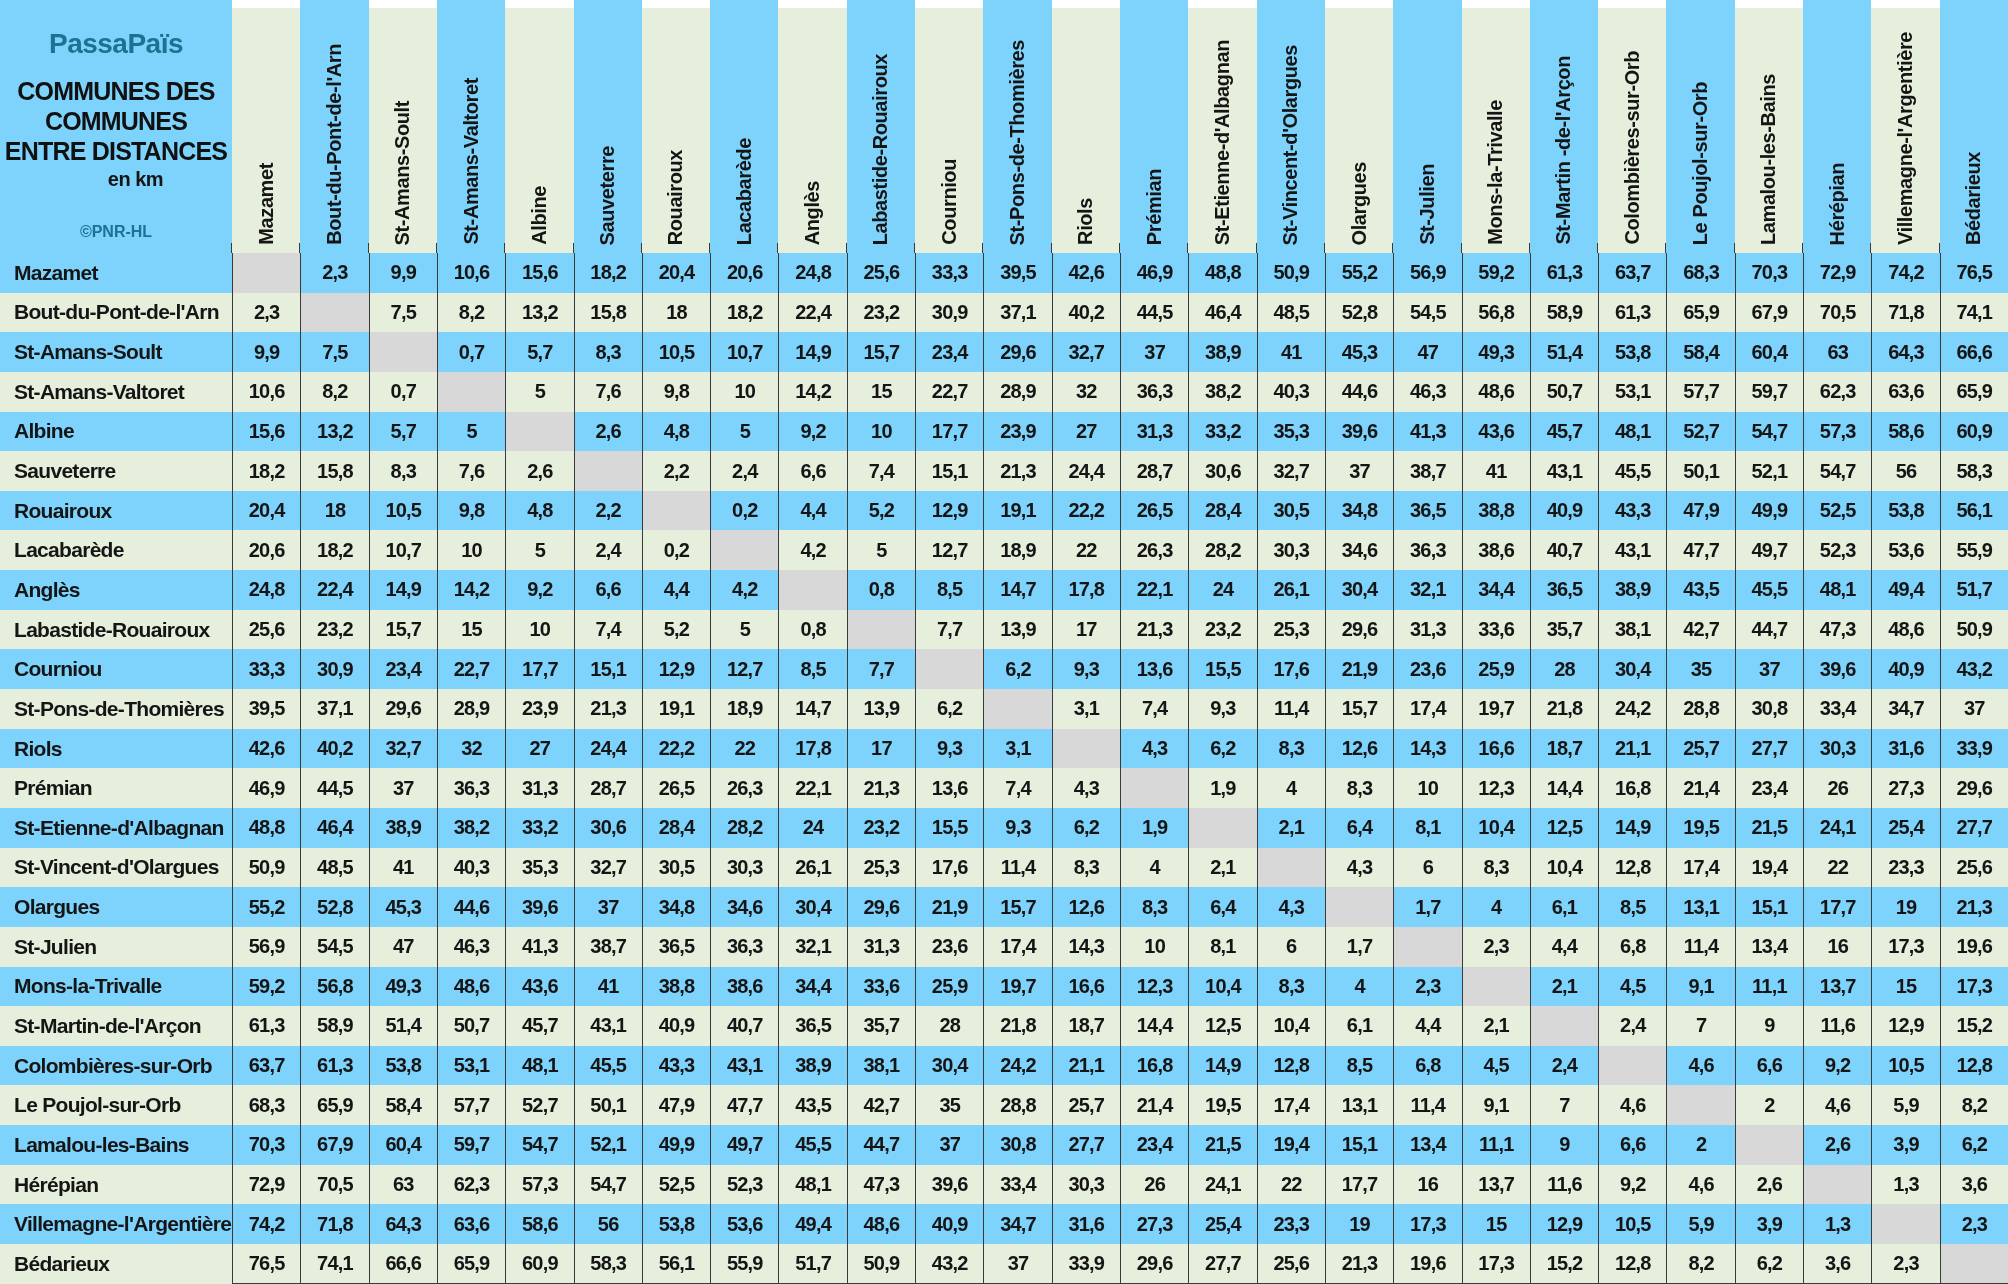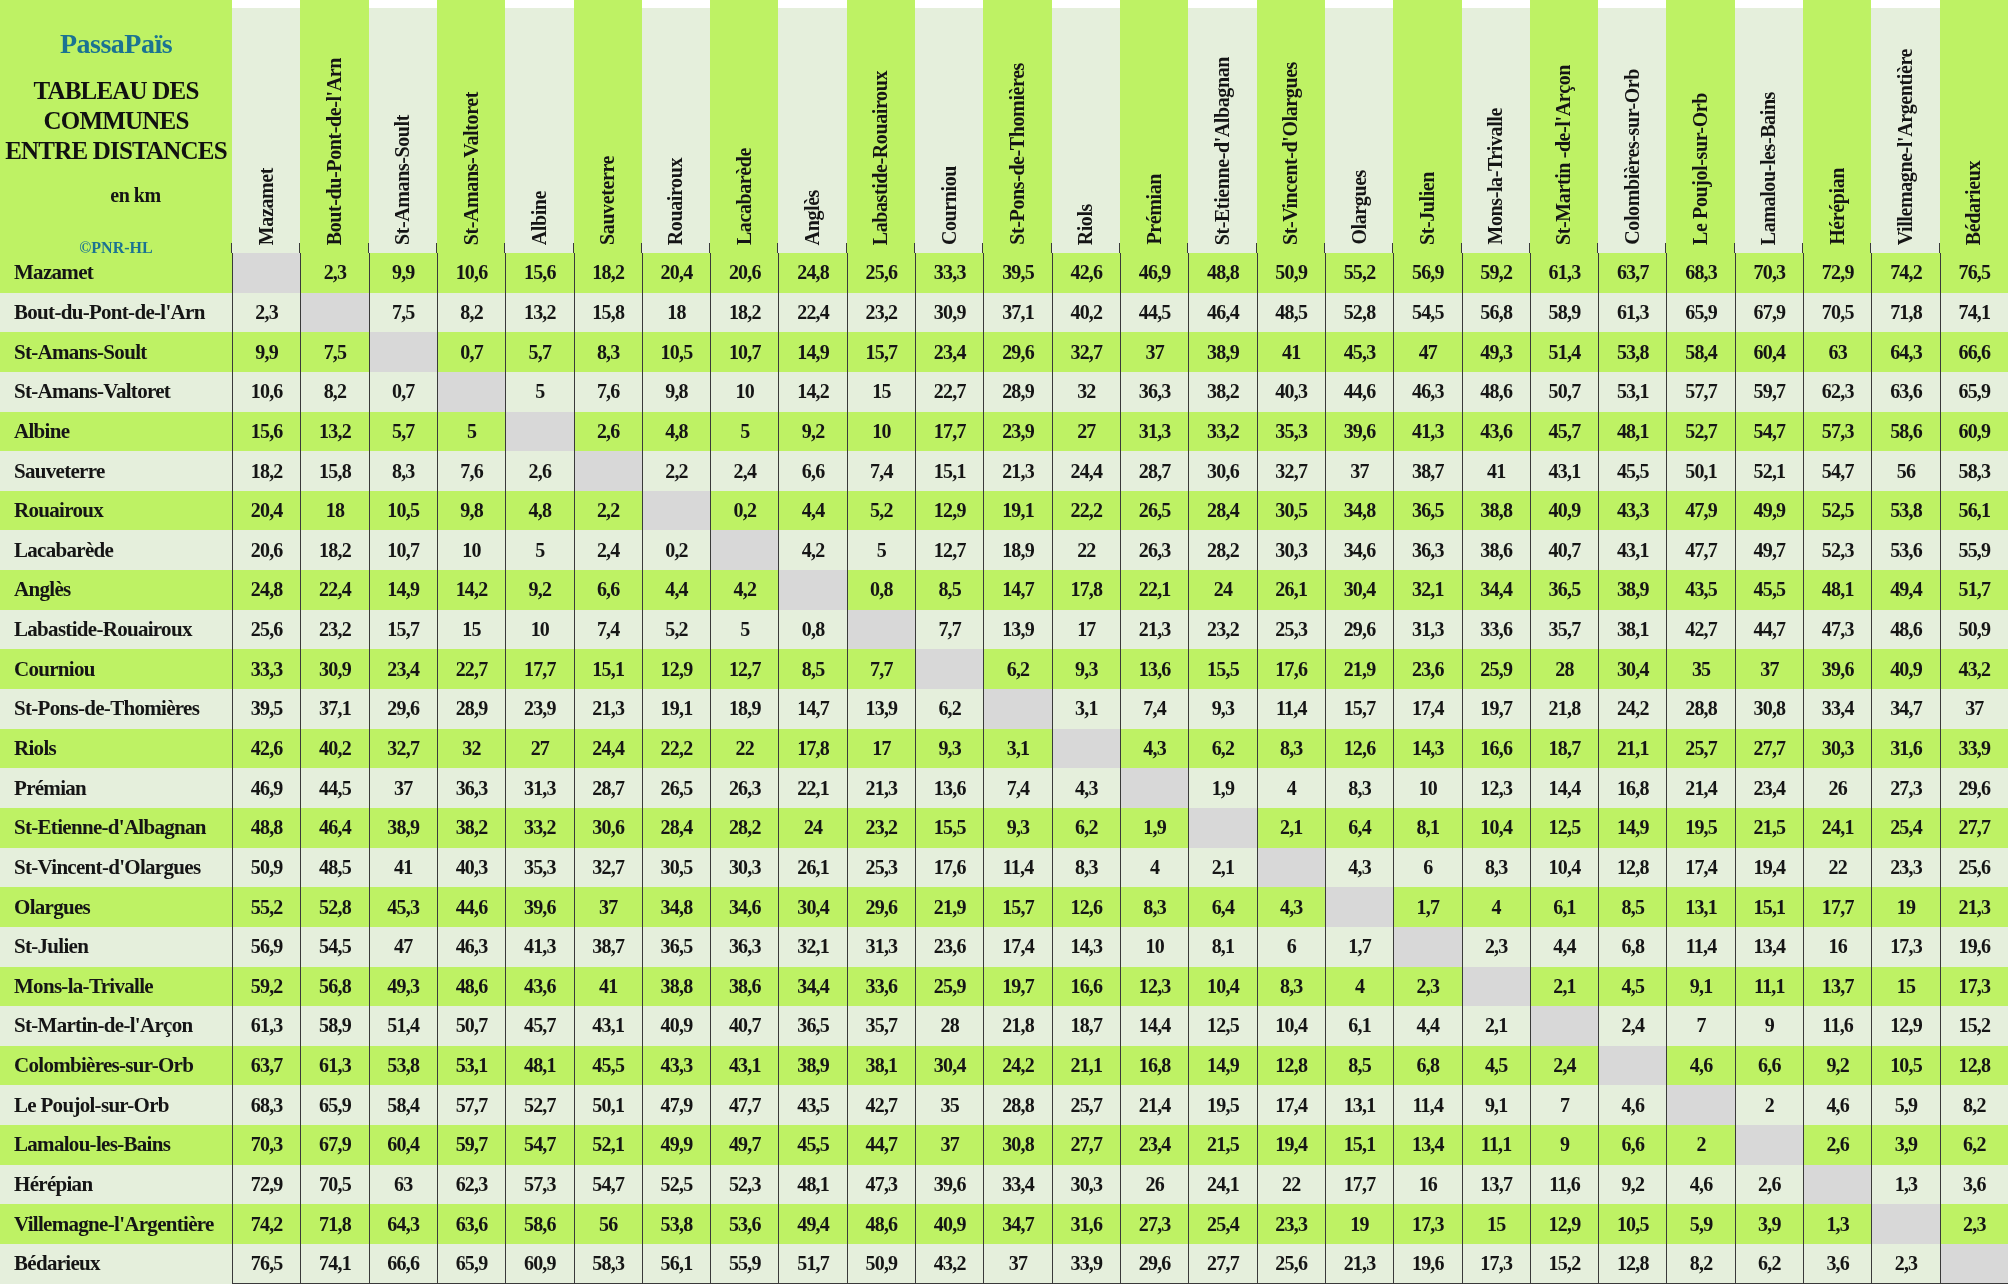--- a/index.html
+++ b/index.html
@@ -1,25 +1,25 @@
 <!DOCTYPE html>
 <html style="--green: #e5efdc; --gray: #d8d8d8; --teal: #1b7392; --line: #3a3a3a;"><head>
 <meta charset="utf-8">
 <style>
   html,body{margin:0;padding:0;background:#fff;}
-  .page{position:relative;width:2008px;height:1284px;background:#bef264;overflow:hidden;
-        font-family:Liberation Serif, serif;color:#151515;}
+  .page{position:relative;width:2008px;height:1284px;background:#7dd3fc;overflow:hidden;
+        font-family:Liberation Sans, sans-serif;color:#151515;}
   .grid{display:grid;width:2008px;height:1284px;
         grid-template-columns:232px repeat(26,1fr);
         grid-template-rows:253px repeat(26,39.65px);}
   
   .corner{grid-column:1;grid-row:1;text-align:center;padding-top:28px;box-sizing:border-box;}
   .brand{font-size:28px;font-weight:700;color:var(--teal);letter-spacing:-0.5px;}
   .title{margin-top:16px;font-size:25px;line-height:1.2;font-weight:700;color:#111;letter-spacing:-0.8px;}
-  .unit{font-size:20px;font-weight:700;margin-top:18px;letter-spacing:-0.5px;padding-left:39px;}
+  .unit{font-size:20px;font-weight:700;margin-top:2px;letter-spacing:-0.5px;padding-left:39px;}
   .credit{font-size:16px;font-weight:700;color:var(--teal);margin-top:32px;}
   
   .hcell{position:relative;display:flex;align-items:flex-end;justify-content:center;
          padding-bottom:8px;box-sizing:border-box;}
   .hcell.gcol{background:linear-gradient(#fff 0,#fff 8px,var(--green) 8px);}
   .hcell::after{content:'';position:absolute;left:-1px;bottom:0;width:1px;height:10px;background:var(--line);}
   .hlabel{writing-mode:vertical-rl;transform:rotate(180deg);white-space:nowrap;
           font-size:20px;font-weight:700;letter-spacing:-0.4px;}
   
   .rlabel{display:flex;align-items:center;padding-left:14px;box-sizing:border-box;
@@ -32,21 +32,21 @@
   .last{border-bottom:1px solid var(--line);}
 </style>
 </head>
 <body>
 
 <div class="page">
   <div class="grid" id="grid">
     <div class="corner">
       <div class="brand">PassaPaïs</div>
       <div class="title">
-        <div>TABLEAU DES</div>
+        <div>COMMUNES DES</div>
         <div>COMMUNES</div>
         <div>ENTRE DISTANCES</div>
       </div>
       <div class="unit">en km</div>
       <div class="credit">©PNR-HL</div>
     </div>
   <div class="hcell gcol">
         <div class="hlabel">Mazamet</div>
       </div>
       <div class="hcell">

